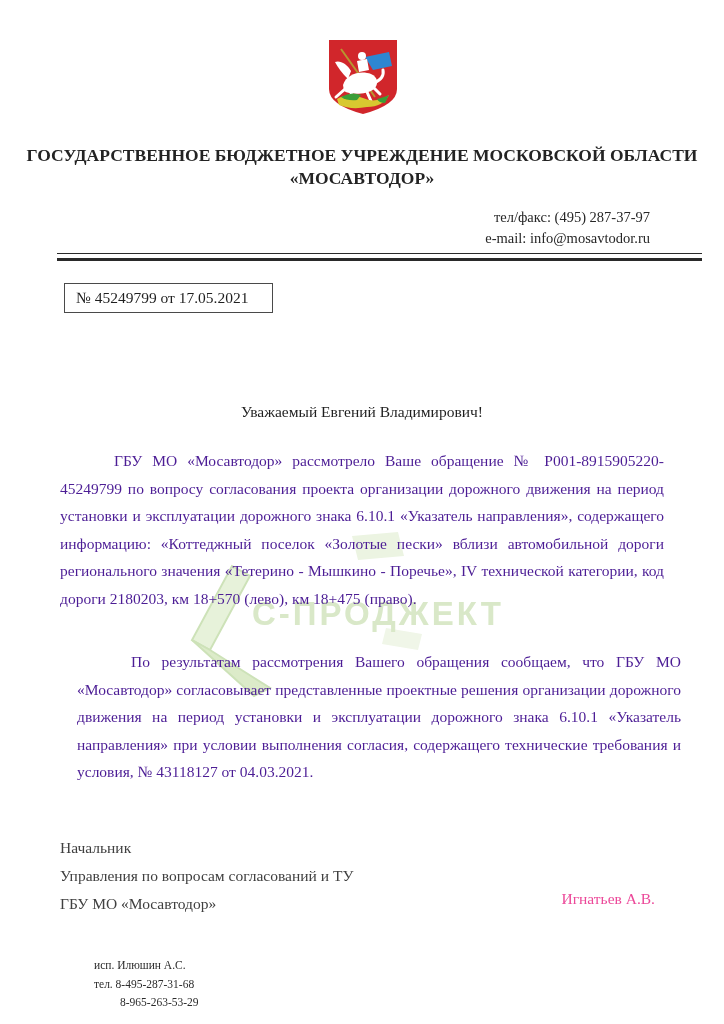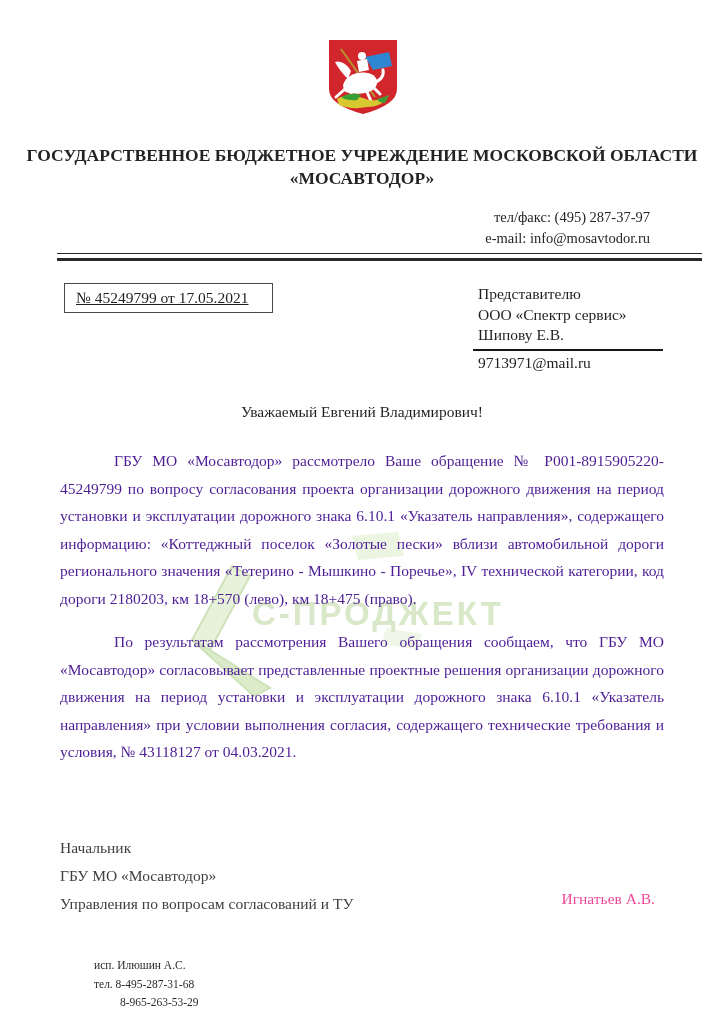--- a/index.html
+++ b/index.html
@@ -36,42 +36,42 @@
     font-size:14.5px;line-height:21px;text-align:right;color:#262626;
   }
   .head-rule{
     position:absolute;left:57px;top:253px;width:645px;height:4px;z-index:1;
     border-top:1.5px solid #2a2a2a;border-bottom:3px solid #2a2a2a;
   }
   
   .ref-box{
     position:absolute;left:64px;top:283px;width:196px;height:28px;z-index:1;
     border:1.5px solid #4a4a4a;
-    font-size:15.5px;line-height:28px;padding-left:11px;color:#1f1f1f;text-decoration:underline;
+    font-size:15.5px;line-height:28px;padding-left:11px;color:#1f1f1f;
   }
   .recipient{
     position:absolute;left:478px;top:284px;z-index:1;
     font-size:15.5px;line-height:20.5px;color:#1f1f1f;
   }
   .recipient .ul{
     width:190px;height:0;border-bottom:2px solid #151515;
     margin:3px 0 2px -5px;
   }
   
   .salutation{
     position:absolute;left:0;top:403px;width:724px;z-index:1;
     text-align:center;font-size:15.5px;color:#1f1f1f;
   }
   .par{
     position:absolute;left:60px;width:604px;z-index:1;
     font-size:15.5px;line-height:27.5px;
     text-align:justify;text-indent:54px;color:#4c1d95;
   }
   .par1{top:447px;}
-  .par2{top:628px;}
+  .par2{top:648px;margin-left:17px;}
   
   .sig{
     position:absolute;left:60px;top:834px;z-index:1;
     font-size:15.5px;line-height:28px;color:#404040;
   }
   .sig-name{
     position:absolute;right:69px;top:890px;z-index:1;
     font-size:15.5px;color:#ec4899;
   }
   
@@ -128,37 +128,30 @@
     <div>тел/факс: (495) 287-37-97</div>
     <div>e-mail: info@mosavtodor.ru</div>
   </div>
 
   <div class="head-rule"></div>
 
   <div class="ref-box">
     <span>№ 45249799 от 17.05.2021</span>
   </div>
 
-  <div class="recipient">
-    <div>Представителю</div>
-    <div>ООО «Спектр сервис»</div>
-    <div>Шипову Е.В.</div>
-    <div class="ul"></div>
-    <div>9713971@mail.ru</div>
-  </div>
 
   <div class="salutation">Уважаемый Евгений Владимирович!</div>
 
   <div class="par par1">ГБУ МО «Мосавтодор» рассмотрело Ваше обращение № Р001-8915905220-45249799 по вопросу согласования проекта организации дорожного движения на период установки и эксплуатации дорожного знака 6.10.1 «Указатель направления», содержащего информацию: «Коттеджный поселок «Золотые пески» вблизи автомобильной дороги регионального значения «Тетерино - Мышкино - Поречье», IV технической категории, код дороги 2180203, км 18+570 (лево), км 18+475 (право).</div>
   <div class="par par2">По результатам рассмотрения Вашего обращения сообщаем, что ГБУ МО «Мосавтодор» согласовывает представленные проектные решения организации дорожного движения на период установки и эксплуатации дорожного знака 6.10.1 «Указатель направления» при условии выполнения согласия, содержащего технические требования и условия, № 43118127 от 04.03.2021.</div>
 
   <div class="sig">
     <div>Начальник</div>
+    <div>Управления по вопросам согласований и ТУ</div>
     <div>ГБУ МО «Мосавтодор»</div>
-    <div>Управления по вопросам согласований и ТУ</div>
   </div>
   <div class="sig-name">Игнатьев А.В.</div>
 
   <div class="footnote">
     <div>исп. Илюшин А.С.</div>
     <div>тел. 8-495-287-31-68</div>
     <div class="indent">8-965-263-53-29</div>
   </div>
 
 </div>

